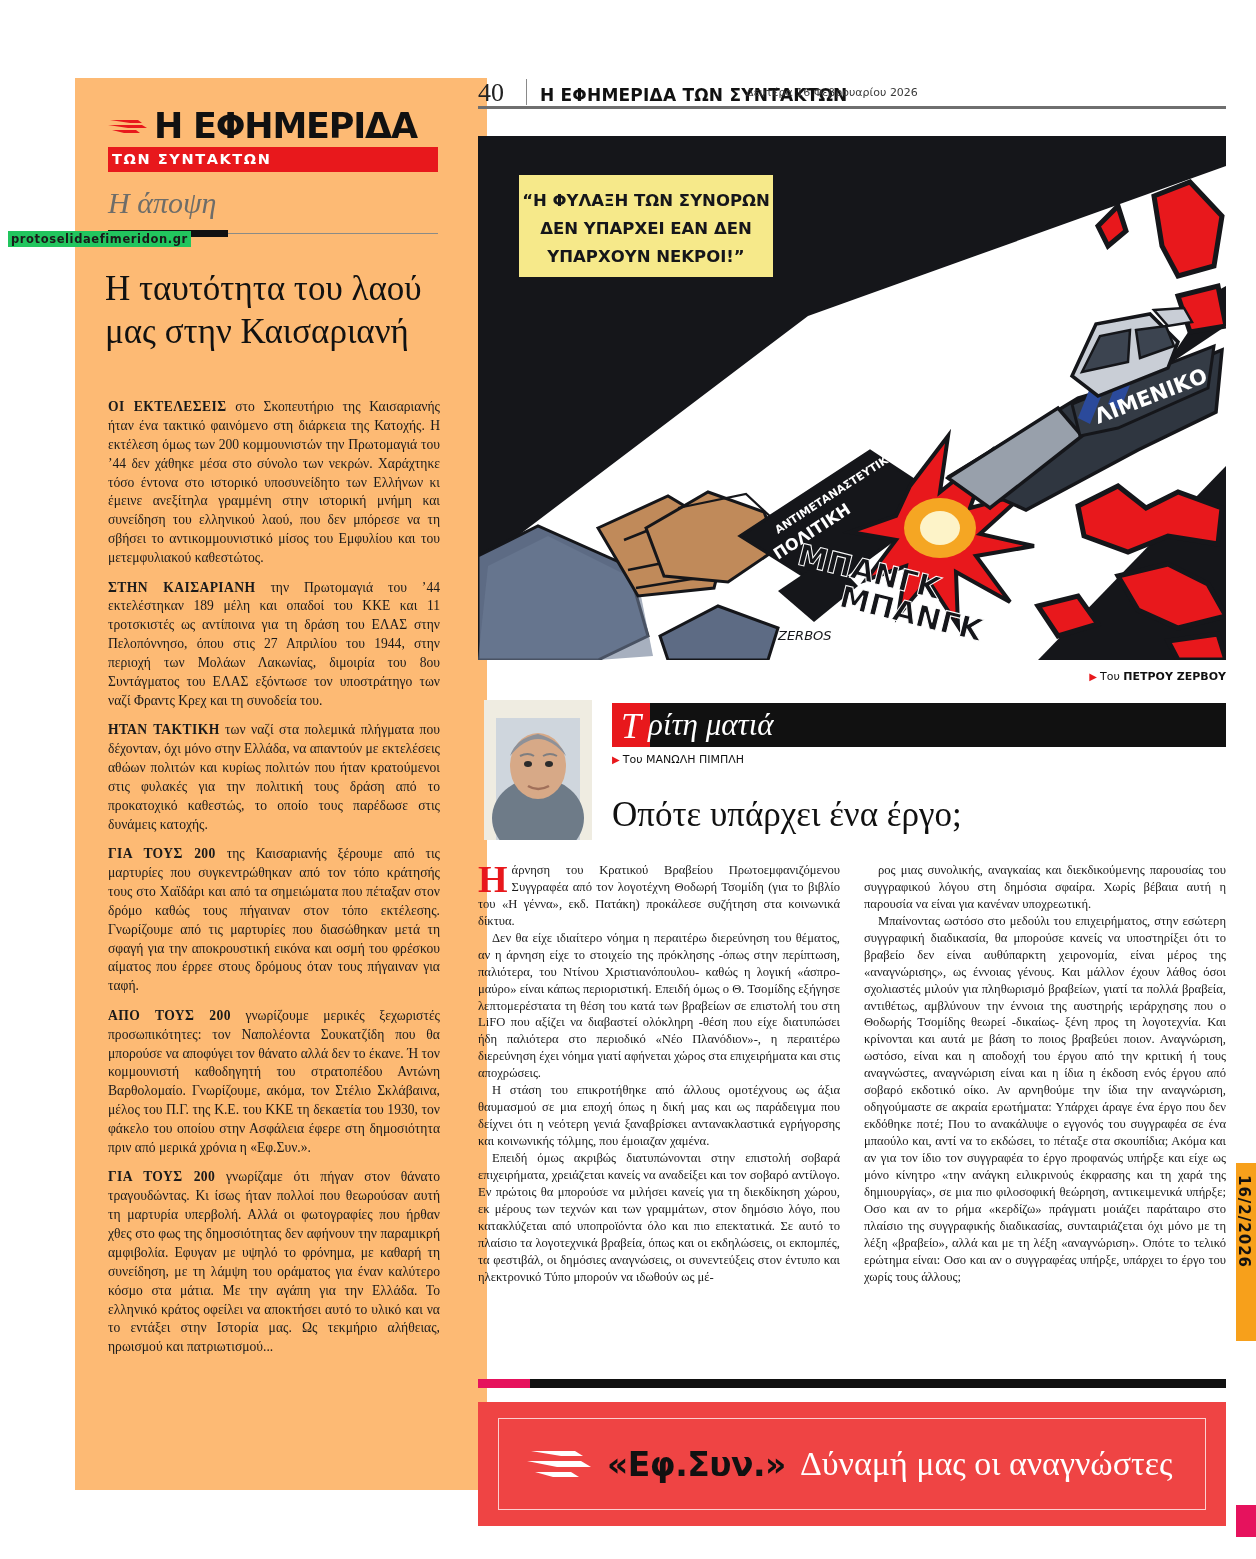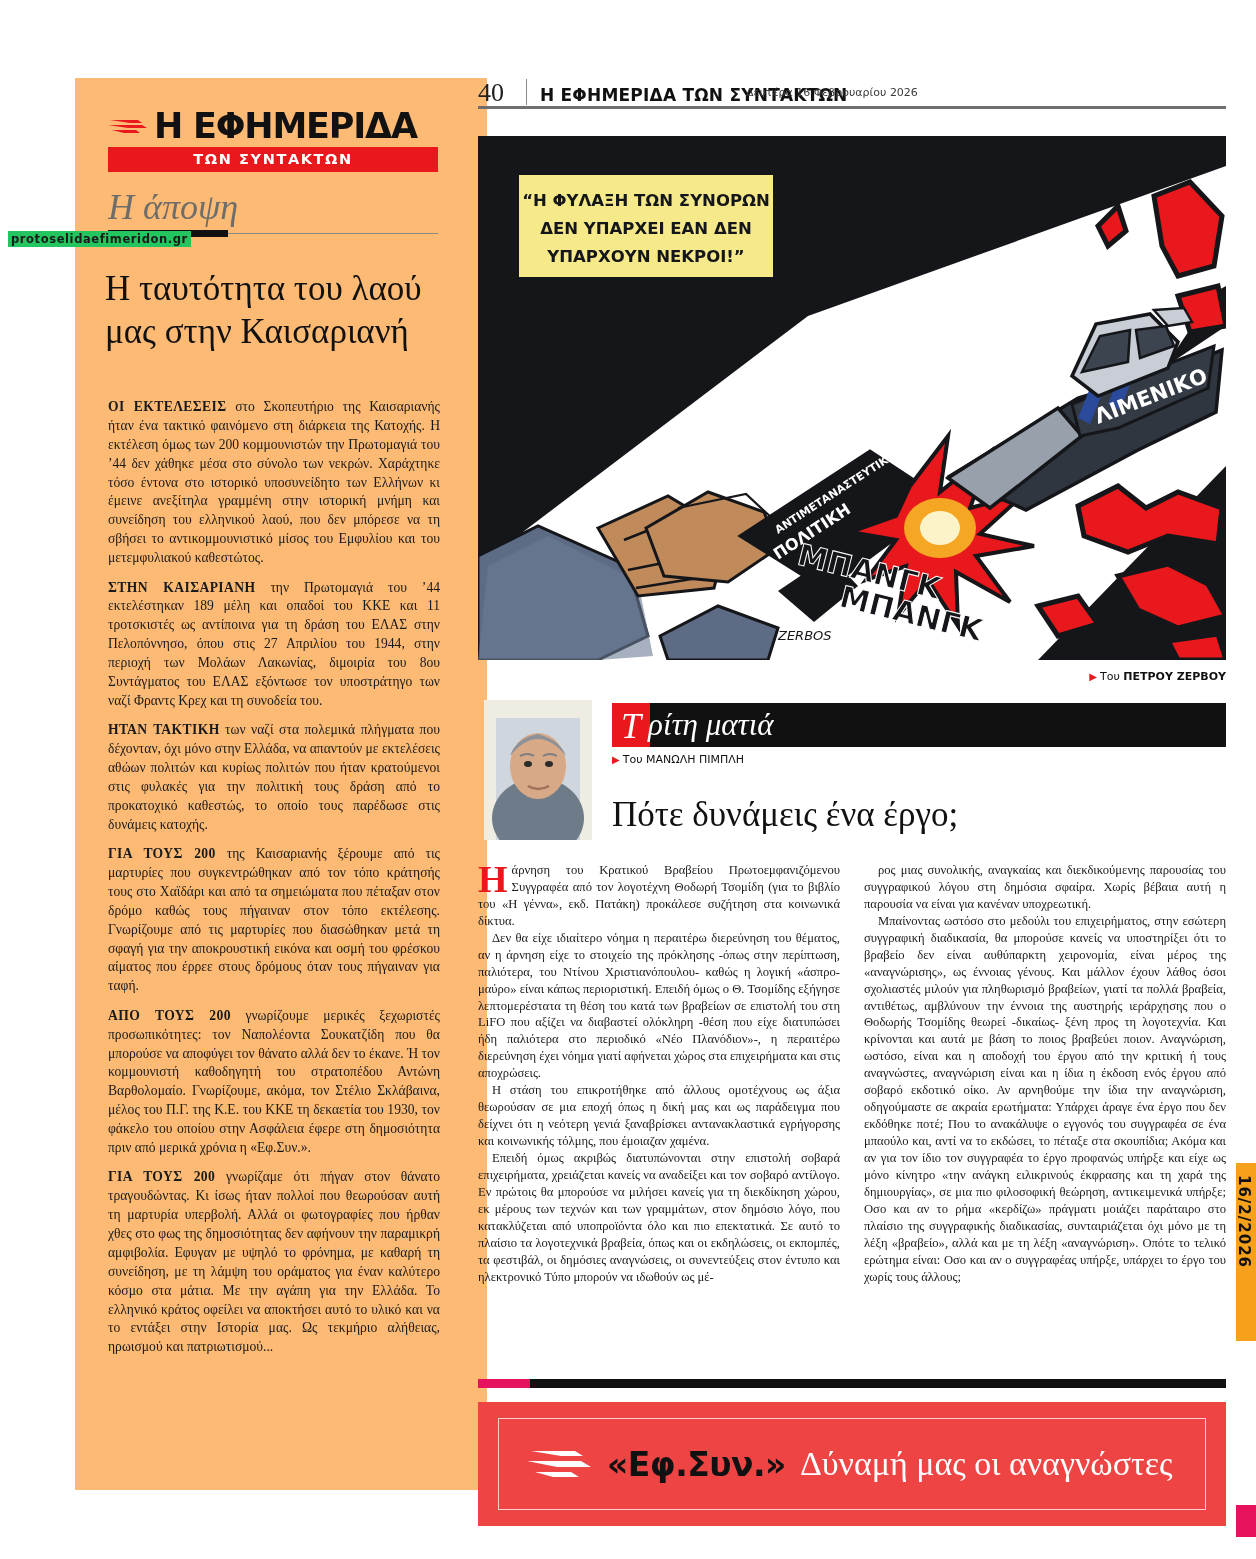--- a/index.html
+++ b/index.html
@@ -30,31 +30,31 @@
   .mast-row{display:flex;align-items:center;gap:6px;}
   .mast-swoosh{width:40px;height:22px;position:relative;flex:0 0 auto;}
   .mast-swoosh svg{display:block;}
   .mast-word{
     font-family:"DejaVu Sans", sans-serif;
     font-weight:700;font-size:35px;letter-spacing:-1.2px;
     color:#111;line-height:.95;
   }
   .mast-bar{
     margin-top:4px;background:#e8181c;
-    text-align:center;padding:3px 16px 4px;
+    text-align:left;padding:3px 4px 4px;
   }
   .mast-bar span{
     font-family:"DejaVu Sans", sans-serif;
     font-weight:700;font-size:14.5px;letter-spacing:1.6px;color:#fff;
   }
 
   .kicker{
     position:absolute;left:33px;top:108px;
     font-family:"Liberation Serif", serif;
-    font-style:italic;font-size:36px;color:#6e6d69;
+    font-style:italic;font-size:30px;color:#6e6d69;
   }
   .rule-wrap{position:absolute;left:33px;top:152px;width:330px;height:7px;}
   .rule-wrap .black{position:absolute;left:0;top:0;width:120px;height:7px;background:#111;}
   .rule-wrap .thin{position:absolute;left:120px;top:3px;width:210px;height:1px;background:#8b8b86;}
 
   .headline{
     position:absolute;left:30px;top:190px;width:350px;
     font-family:"Liberation Serif", serif;
     font-size:35px;line-height:1.22;color:#111;font-weight:400;
   }
@@ -357,27 +357,27 @@
 </div>
 
 <div class="sec-band"></div>
 <div class="sec-initial">Τ</div>
 <div class="sec-title">ρίτη ματιά</div>
 <div class="sec-byline">
   <span class="tri">▶</span><span>Του</span>
   <b>ΜΑΝΩΛΗ ΠΙΜΠΛΗ</b>
 </div>
 
-<div class="art-headline">Πότε δυνάμεις ένα έργο;</div>
+<div class="art-headline">Οπότε υπάρχει ένα έργο;</div>
 
 <div class="art-cols">
   <div class="art-col">
       <p class="first"><span class="dropcap">Η</span>άρνηση του Κρατικού Βραβείου Πρωτοεμφανιζόμενου Συγγραφέα από τον λογοτέχνη Θοδωρή Τσομίδη (για το βιβλίο του «Η γέννα», εκδ. Πατάκη) προκάλεσε συζήτηση στα κοινωνικά δίκτυα.</p>
       <p>Δεν θα είχε ιδιαίτερο νόημα η περαιτέρω διερεύνηση του θέματος, αν η άρνηση είχε το στοιχείο της πρόκλησης -όπως στην περίπτωση, παλιότερα, του Ντίνου Χριστιανόπουλου- καθώς η λογική «άσπρο-μαύρο» είναι κάπως περιοριστική. Επειδή όμως ο Θ. Τσομίδης εξήγησε λεπτομερέστατα τη θέση του κατά των βραβείων σε επιστολή του στη LiFO που αξίζει να διαβαστεί ολόκληρη -θέση που είχε διατυπώσει ήδη παλιότερα στο περιοδικό «Νέο Πλανόδιον»-, η περαιτέρω διερεύνηση έχει νόημα γιατί αφήνεται χώρος στα επιχειρήματα και στις αποχρώσεις.</p>
-      <p>Η στάση του επικροτήθηκε από άλλους ομοτέχνους ως άξια θεωρούσαν σε μια εποχή όπως η δική μας και ως παράδειγμα που δείχνει ότι η νεότερη γενιά ξαναβρίσκει αντανακλαστικά εγρήγορσης και κοινωνικής τόλμης, που έμοιαζαν χαμένα.</p>
+      <p>Η στάση του επικροτήθηκε από άλλους ομοτέχνους ως άξια θαυμασμού σε μια εποχή όπως η δική μας και ως παράδειγμα που δείχνει ότι η νεότερη γενιά ξαναβρίσκει αντανακλαστικά εγρήγορσης και κοινωνικής τόλμης, που έμοιαζαν χαμένα.</p>
       <p>Επειδή όμως ακριβώς διατυπώνονται στην επιστολή σοβαρά επιχειρήματα, χρειάζεται κανείς να αναδείξει και τον σοβαρό αντίλογο. Εν πρώτοις θα μπορούσε να μιλήσει κανείς για τη διεκδίκηση χώρου, εκ μέρους των τεχνών και των γραμμάτων, στον δημόσιο λόγο, που κατακλύζεται από υποπροϊόντα όλο και πιο επεκτατικά. Σε αυτό το πλαίσιο τα λογοτεχνικά βραβεία, όπως και οι εκδηλώσεις, οι εκπομπές, τα φεστιβάλ, οι δημόσιες αναγνώσεις, οι συνεντεύξεις στον έντυπο και ηλεκτρονικό Τύπο μπορούν να ιδωθούν ως μέ-</p>
     </div>
   <div class="art-col">
       <p>ρος μιας συνολικής, αναγκαίας και διεκδικούμενης παρουσίας του συγγραφικού λόγου στη δημόσια σφαίρα. Χωρίς βέβαια αυτή η παρουσία να είναι για κανέναν υποχρεωτική.</p>
       <p>Μπαίνοντας ωστόσο στο μεδούλι του επιχειρήματος, στην εσώτερη συγγραφική διαδικασία, θα μπορούσε κανείς να υποστηρίξει ότι το βραβείο δεν είναι αυθύπαρκτη χειρονομία, είναι μέρος της «αναγνώρισης», ως έννοιας γένους. Και μάλλον έχουν λάθος όσοι σχολιαστές μιλούν για πληθωρισμό βραβείων, γιατί τα πολλά βραβεία, αντιθέτως, αμβλύνουν την έννοια της αυστηρής ιεράρχησης που ο Θοδωρής Τσομίδης θεωρεί -δικαίως- ξένη προς τη λογοτεχνία. Και κρίνονται και αυτά με βάση το ποιος βραβεύει ποιον. Αναγνώριση, ωστόσο, είναι και η αποδοχή του έργου από την κριτική ή τους αναγνώστες, αναγνώριση είναι και η ίδια η έκδοση ενός έργου από σοβαρό εκδοτικό οίκο. Αν αρνηθούμε την ίδια την αναγνώριση, οδηγούμαστε σε ακραία ερωτήματα: Υπάρχει άραγε ένα έργο που δεν εκδόθηκε ποτέ; Που το ανακάλυψε ο εγγονός του συγγραφέα σε ένα μπαούλο και, αντί να το εκδώσει, το πέταξε στα σκουπίδια; Ακόμα και αν για τον ίδιο τον συγγραφέα το έργο προφανώς υπήρξε και είχε ως μόνο κίνητρο «την ανάγκη ειλικρινούς έκφρασης και τη χαρά της δημιουργίας», σε μια πιο φιλοσοφική θεώρηση, αντικειμενικά υπήρξε; Οσο και αν το ρήμα «κερδίζω» πράγματι μοιάζει παράταιρο στο πλαίσιο της συγγραφικής διαδικασίας, συνταιριάζεται όχι μόνο με τη λέξη «βραβείο», αλλά και με τη λέξη «αναγνώριση». Οπότε το τελικό ερώτημα είναι: Οσο και αν ο συγγραφέας υπήρξε, υπάρχει το έργο του χωρίς τους άλλους;</p>
     </div>
 </div>
 
 <div class="band-split">
   <div class="pink"></div>

